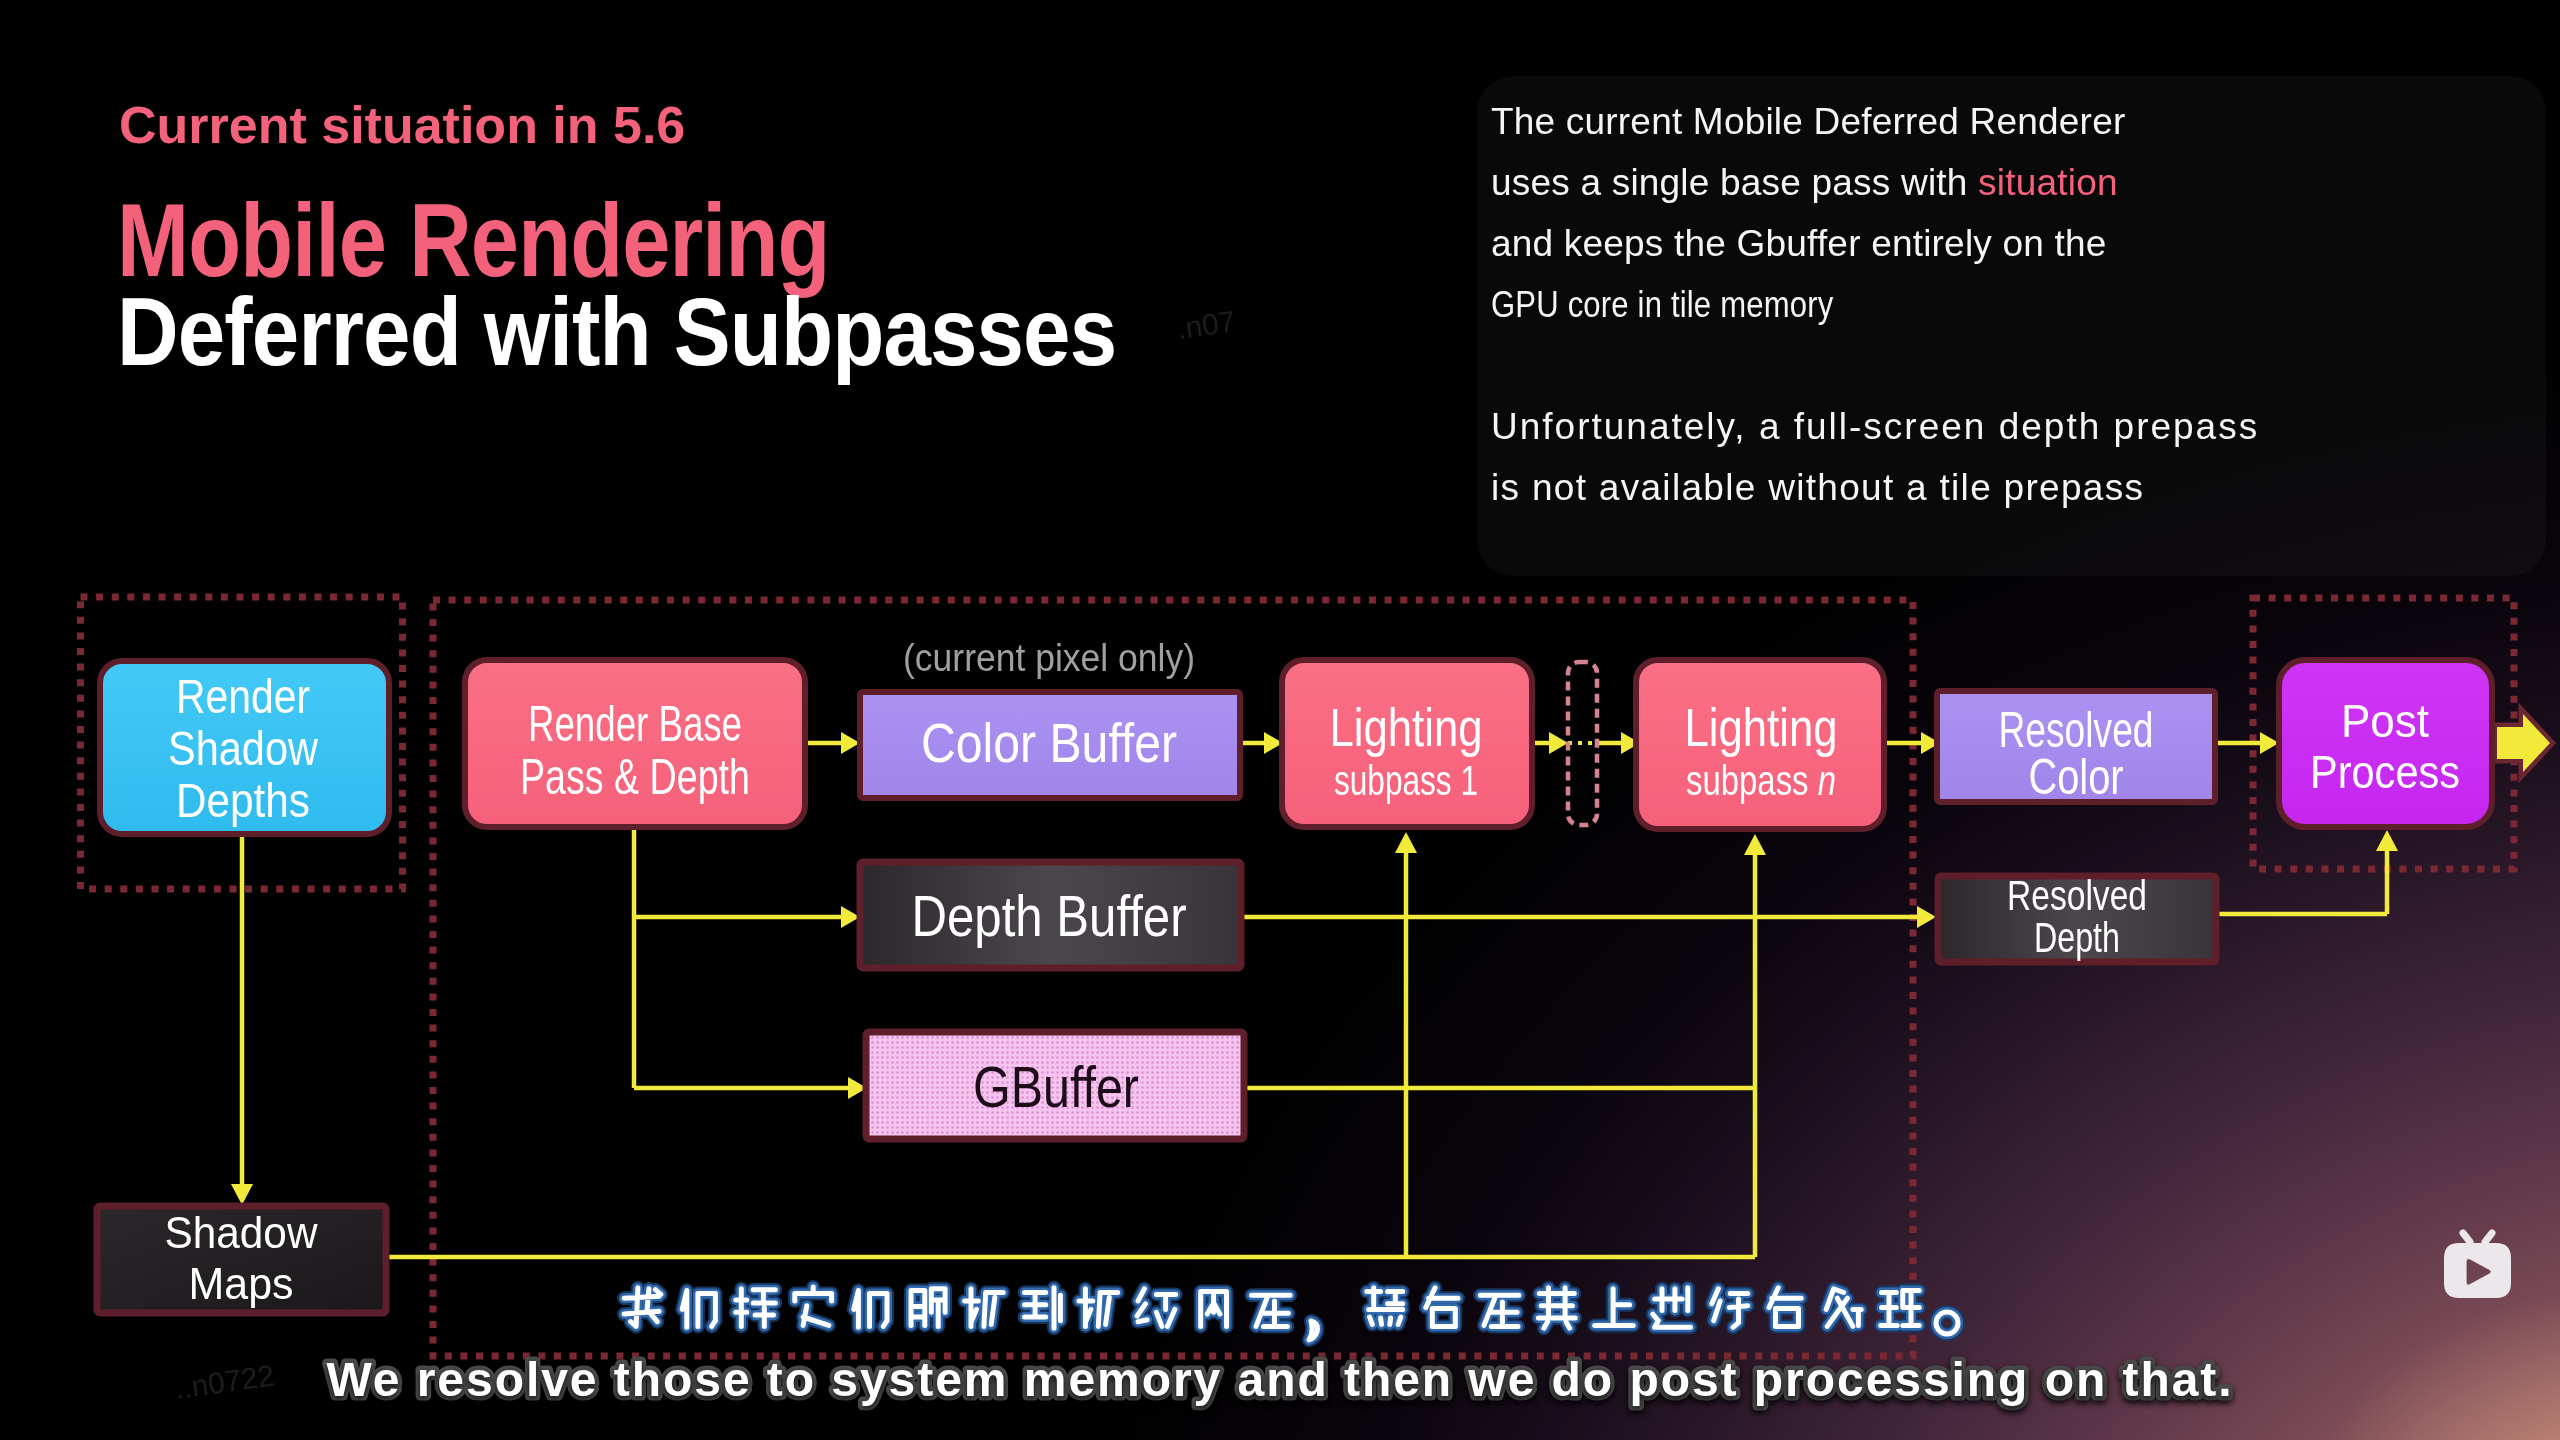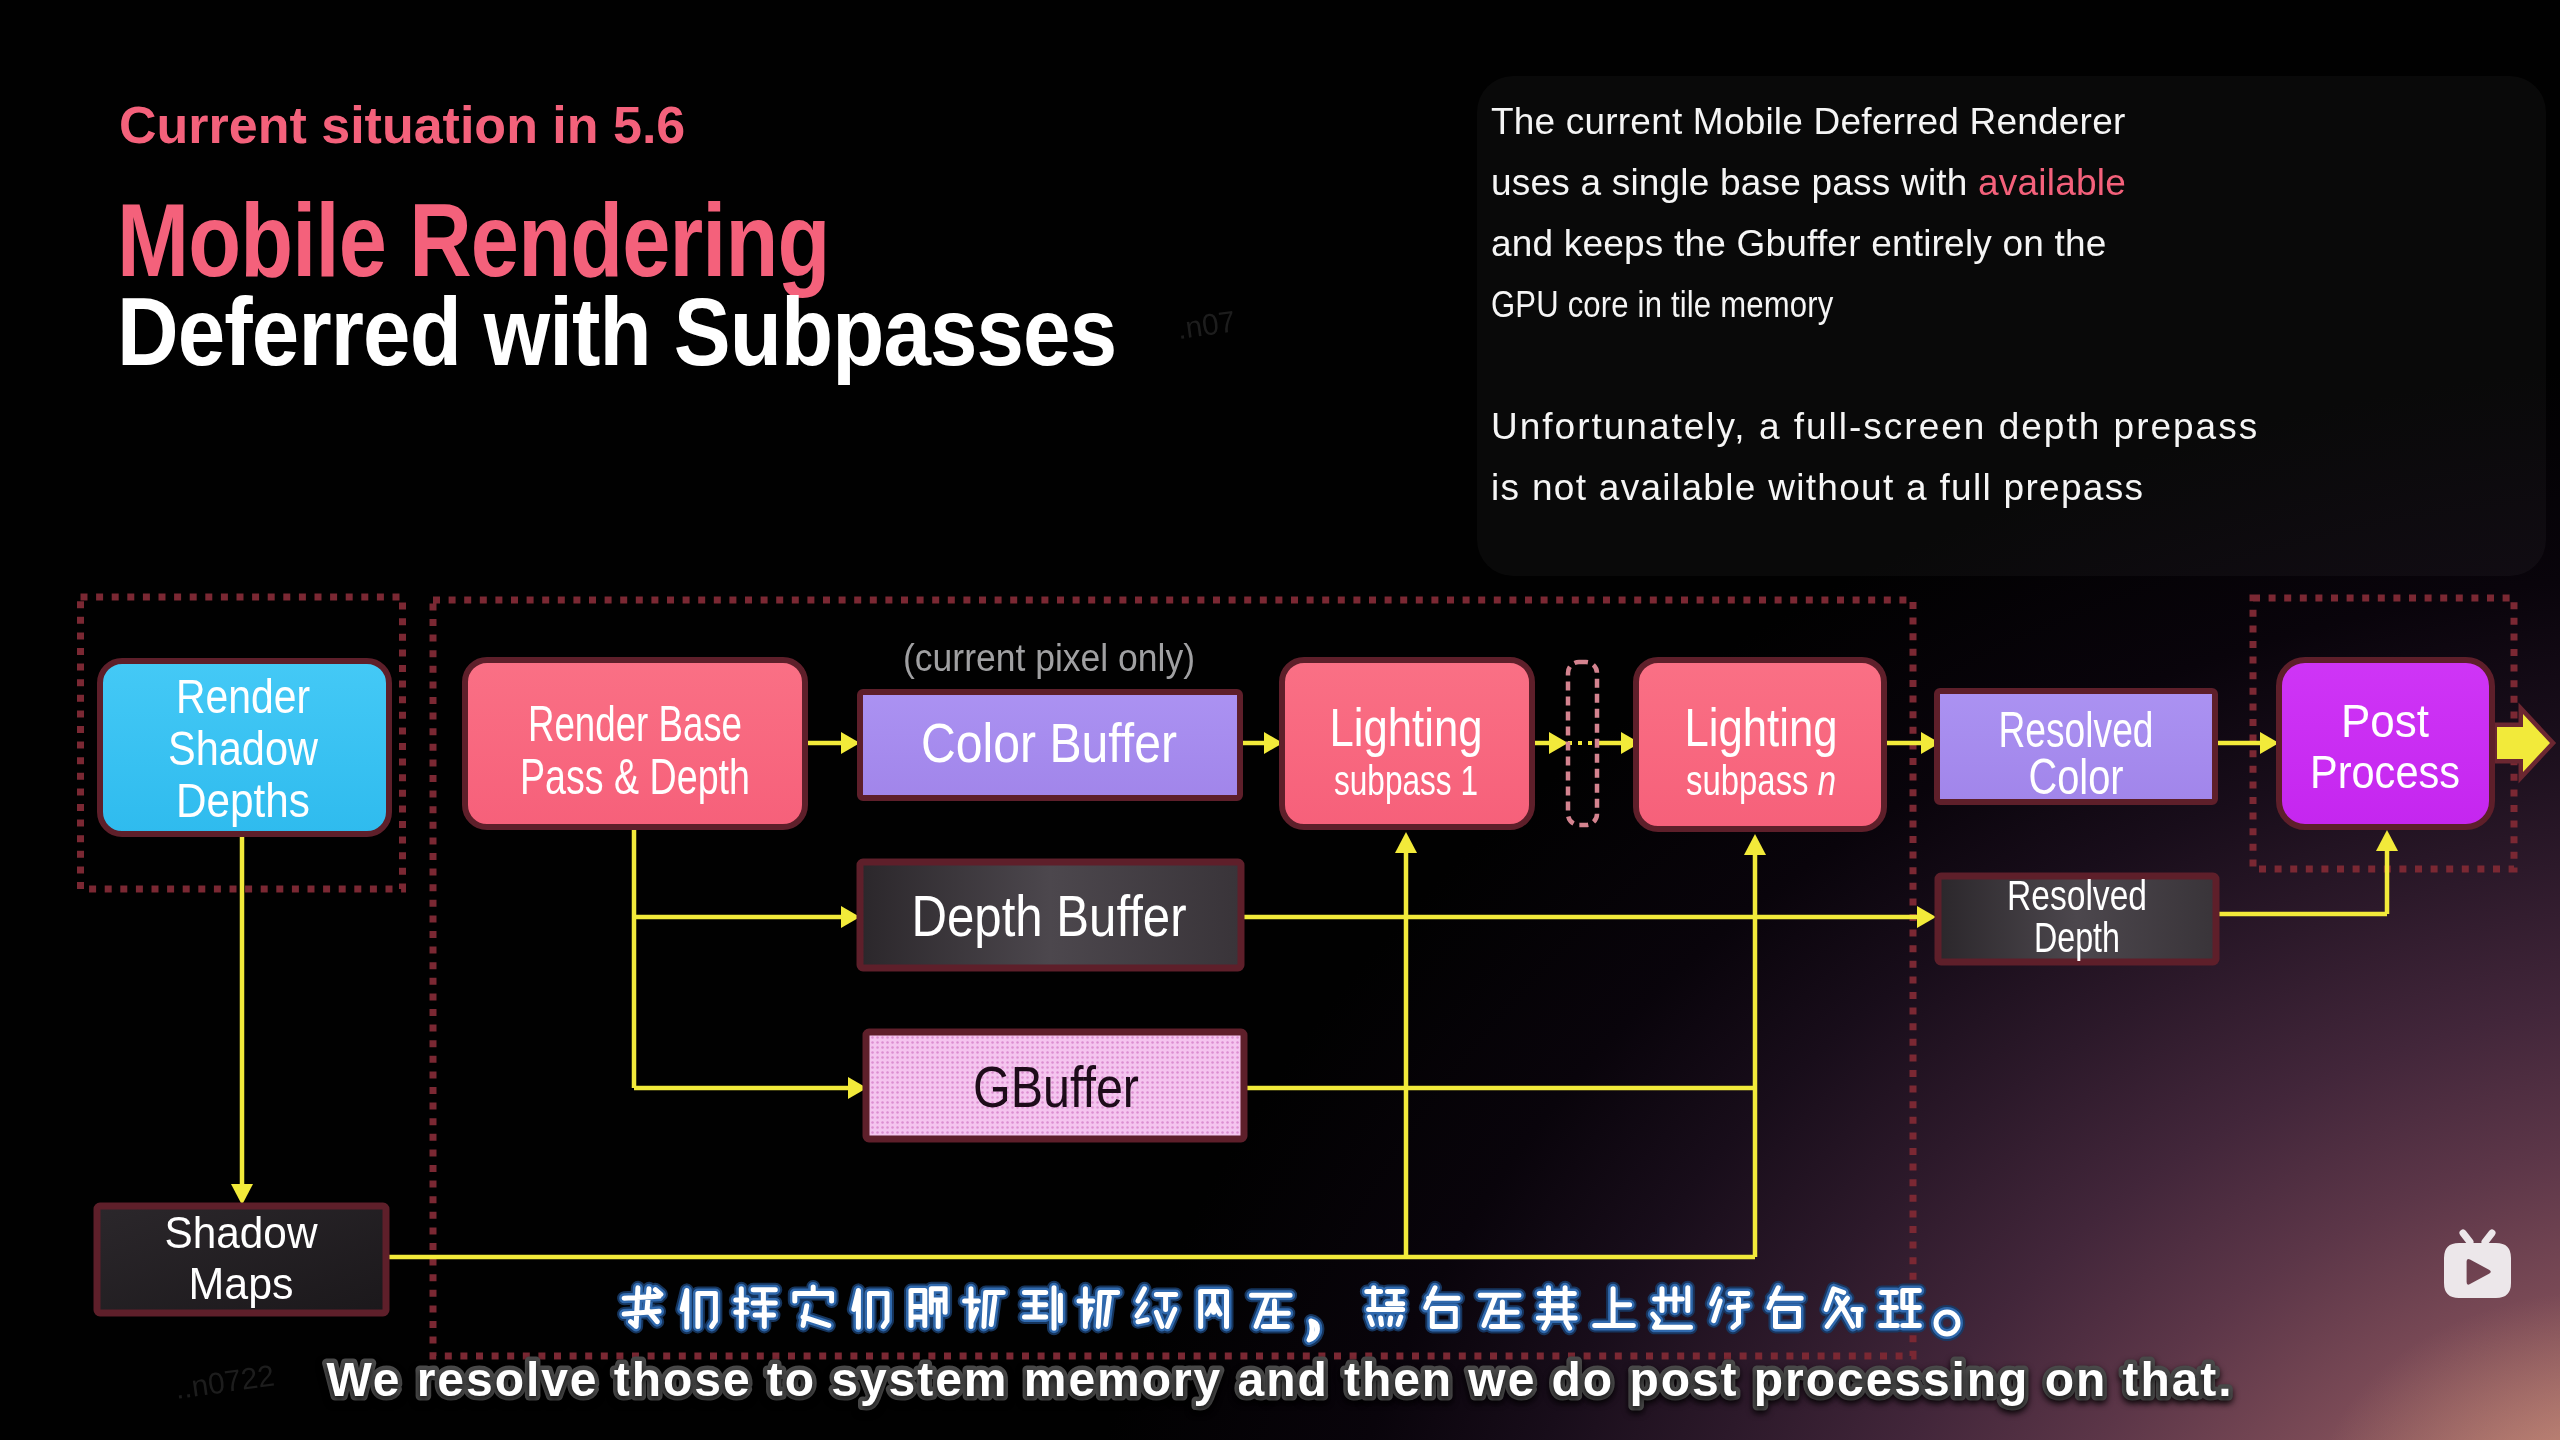--- a/index.html
+++ b/index.html
@@ -17,25 +17,25 @@
 #para{left:1491px;top:91px;font-size:37px;line-height:61px;color:#f5f5f5;font-weight:400;letter-spacing:0.2px;}
 #para .pk{color:#f4617b;}
 </style></head>
 <body>
 <div id="stage">
 <div class="abs" id="tblock"></div>
 <div class="abs" id="lbl">Current situation in 5.6</div>
 <div class="abs" id="t1">Mobile Rendering</div>
 <div class="abs" id="t2">Deferred with Subpasses</div>
 <div class="abs" id="para">The current Mobile Deferred Renderer<br>
-uses a single base pass with <span class="pk">available</span><br>
+uses a single base pass with <span class="pk">situation</span><br>
 and keeps the Gbuffer entirely on the<br>
 <span style="display:inline-block;transform:scaleX(0.84);transform-origin:0 0">GPU core in tile memory</span><br><br>
 <span style="letter-spacing:2px">Unfortunately, a full-screen depth prepass</span><br>
-<span style="letter-spacing:1.3px">is not available without a full prepass</span></div>
+<span style="letter-spacing:1.3px">is not available without a tile prepass</span></div>
 <svg class="abs" style="left:0;top:0" width="2560" height="1440" viewBox="0 0 2560 1440">
 <defs>
 <linearGradient id="dkg" x1="0" y1="0" x2="1" y2="0">
 <stop offset="0" stop-color="#2b272b"></stop>
           <stop offset="0.5" stop-color="#4c474d"></stop>
           <stop offset="1" stop-color="#393439"></stop>
 </linearGradient>
 <linearGradient id="smg" x1="0" y1="0" x2="1" y2="1">
 <stop offset="0" stop-color="#2b272b"></stop>
           <stop offset="1" stop-color="#1b181b"></stop>

